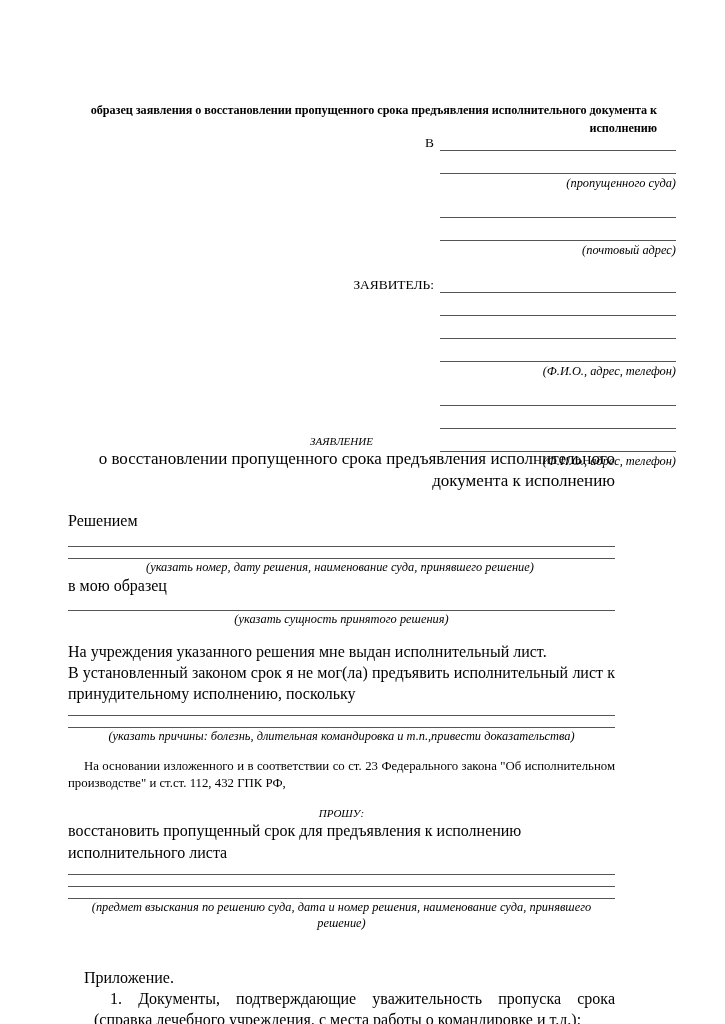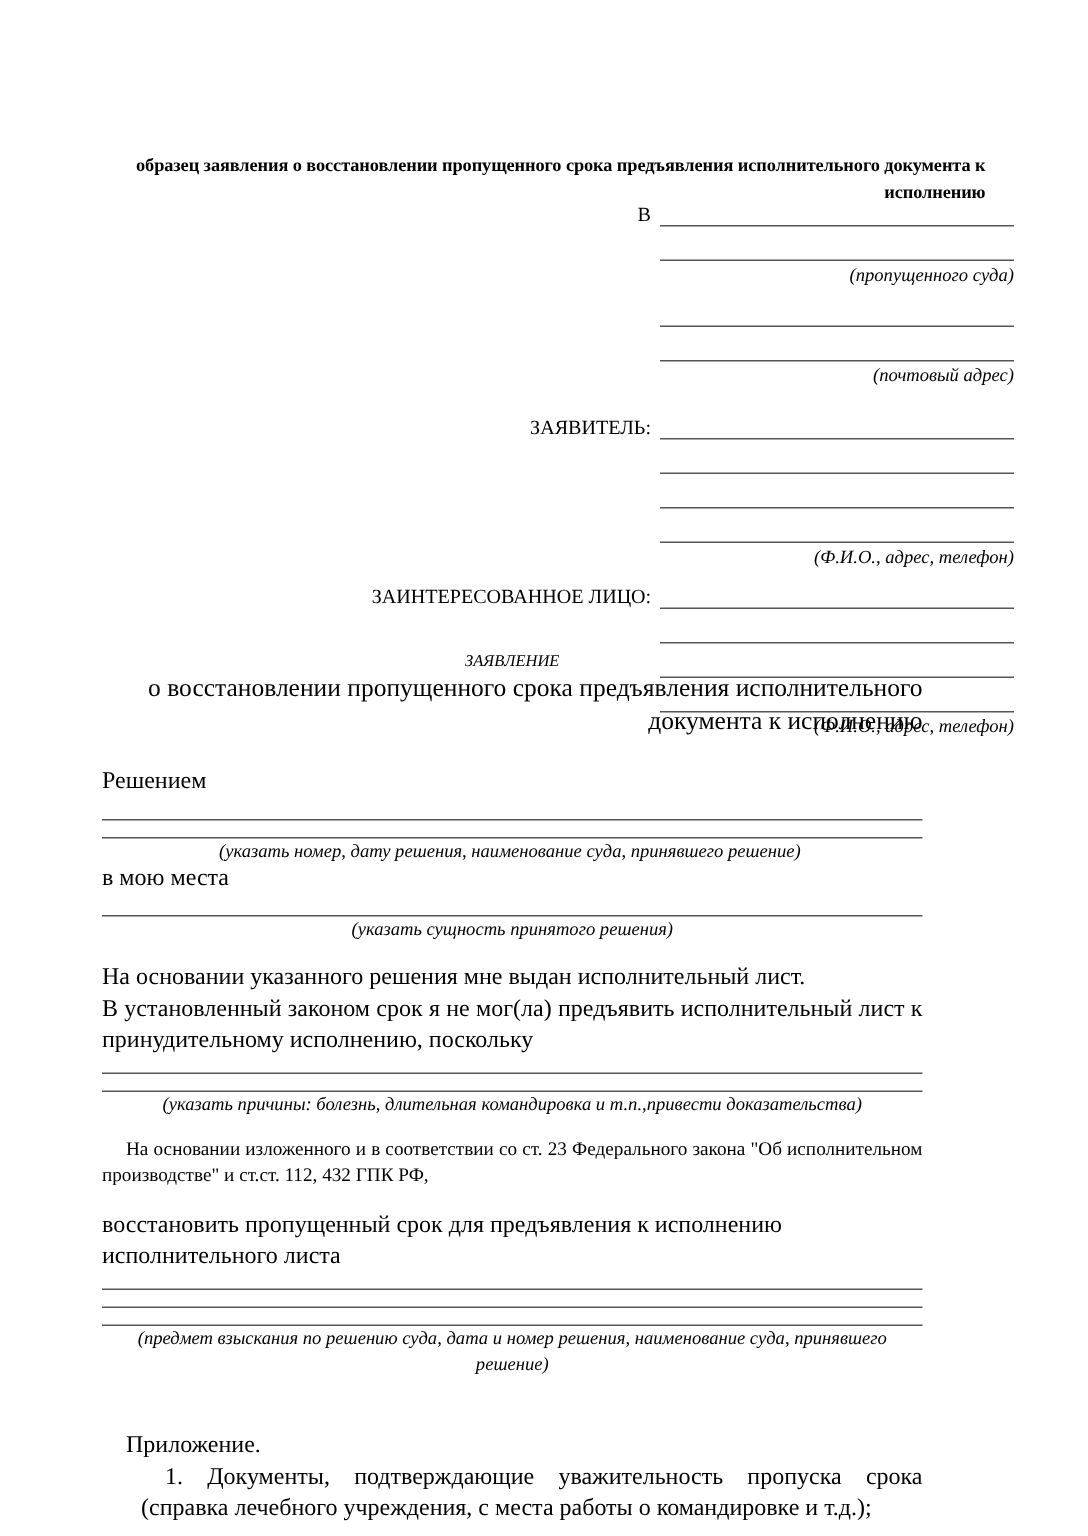--- a/index.html
+++ b/index.html
@@ -168,24 +168,20 @@
     </div>
     <div class="hdr-row">
       <span class="rule hdr-rule-short"></span>
     </div>
     <div class="hdr-row">
       <span class="rule hdr-rule-short"></span>
     </div>
     <div class="hdr-caption">(Ф.И.О., адрес, телефон)</div>
 
     <div class="hdr-row">
-      <span class="hdr-label">ЗАИНТЕРЕСОВАННОЕ ЛИЦО:</span>
-      <span class="rule hdr-rule-short"></span>
-    </div>
-    <div class="hdr-row">
       <span class="rule hdr-rule-short"></span>
     </div>
     <div class="hdr-row">
       <span class="rule hdr-rule-short"></span>
     </div>
     <div class="hdr-row">
       <span class="rule hdr-rule-short"></span>
     </div>
     <div class="hdr-caption">(Ф.И.О., адрес, телефон)</div>
   </div>
@@ -197,42 +193,43 @@
 
     <div class="gap-18"></div>
 
     <div class="para">Решением</div>
     <div class="gap-14"></div>
     <div class="body-rule"></div>
     <div class="gap-11"></div>
     <div class="body-rule"></div>
     <div class="caption-off">(указать номер, дату решения, наименование суда, принявшего решение)</div>
 
-    <div class="para">в мою места</div>
+    <div class="para">в мою образец</div>
     <div class="gap-14"></div>
     <div class="body-rule"></div>
     <div class="caption-c">(указать сущность принятого решения)</div>
 
     <div class="gap-14"></div>
 
-    <div class="para">На основании указанного решения мне выдан исполнительный лист.</div>
+    <div class="para">На учреждения указанного решения мне выдан исполнительный лист.</div>
     <div class="para para-just-full">В установленный законом срок я не мог(ла) предъявить исполнительный лист к принудительному исполнению, поскольку</div>
 
     <div class="gap-11"></div>
     <div class="body-rule"></div>
     <div class="gap-11"></div>
     <div class="body-rule"></div>
     <div class="caption-c">(указать причины: болезнь, длительная командировка и т.п.,привести доказательства)</div>
 
     <div class="gap-14"></div>
 
     <div class="indent-para">На основании изложенного и в соответствии со ст. 23 Федерального закона "Об исполнительном производстве" и ст.ст. 112, 432 ГПК РФ,</div>
 
     <div class="gap-14"></div>
 
+    <div class="center-heading">ПРОШУ:</div>
     <div class="para">восстановить пропущенный срок для предъявления к исполнению исполнительного листа</div>
 
     <div class="gap-11"></div>
     <div class="body-rule"></div>
     <div class="gap-11"></div>
     <div class="body-rule"></div>
     <div class="gap-11"></div>
     <div class="body-rule"></div>
     <div class="caption-c">(предмет взыскания по решению суда, дата и номер решения, наименование суда, принявшего решение)</div>
 

